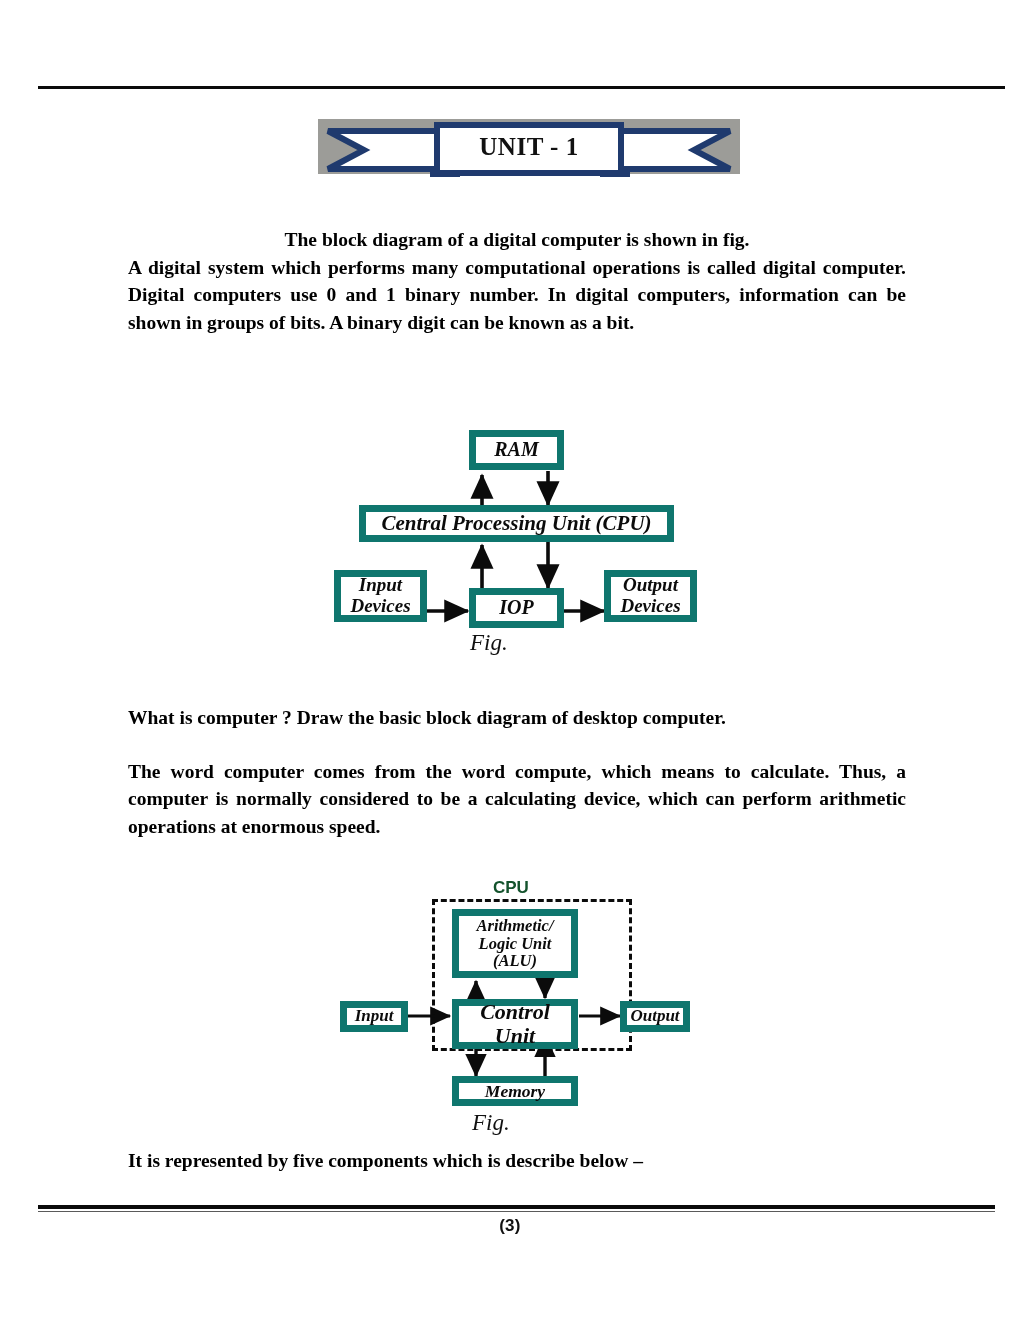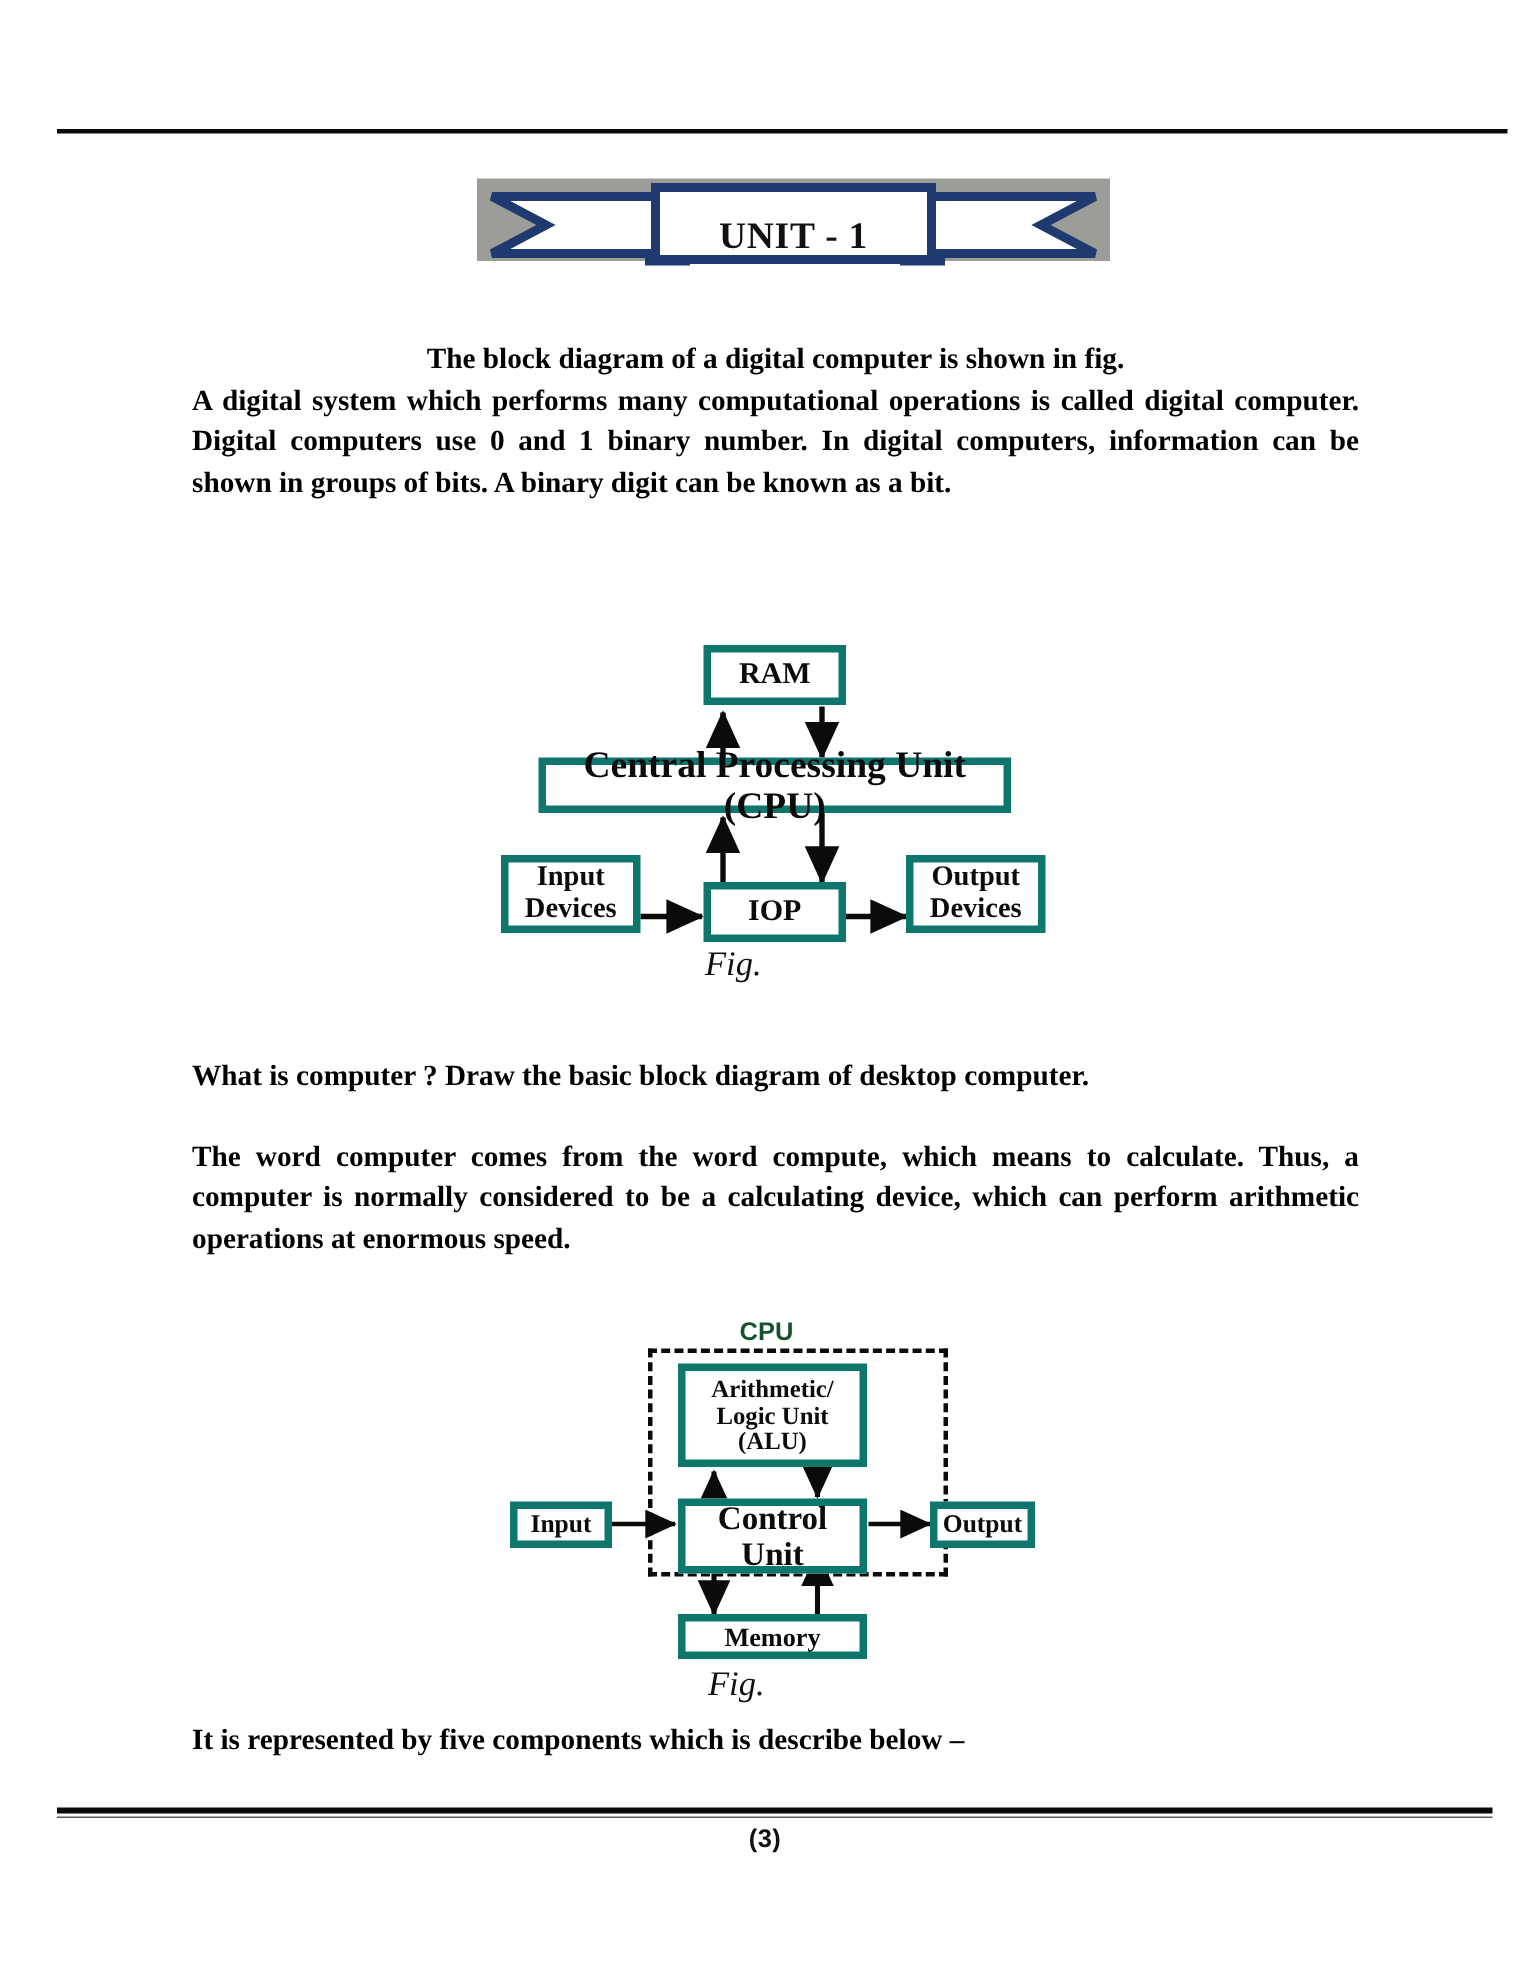--- a/index.html
+++ b/index.html
@@ -78,21 +78,21 @@
     background: #9c9c98;
   }
   .banner-svg {
     position: absolute;
     left: 0;
     top: 0;
   }
   .banner-title {
     position: absolute;
     left: 120px;
-    top: 16px;
+    top: 5px;
     width: 182px;
     height: 46px;
     display: flex;
     align-items: center;
     justify-content: center;
     font-size: 25px;
     font-weight: bold;
     letter-spacing: 0.5px;
     color: #111111;
     font-family: "Liberation Serif", "DejaVu Serif", serif;
@@ -129,31 +129,32 @@
   .fig-label {
     position: absolute;
     font-style: italic;
     font-weight: normal;
     font-size: 23px;
     font-family: "Liberation Serif", "DejaVu Serif", serif;
     color: #111111;
   }
   .box {
     position: absolute;
-    border: 5px solid #0f766e;
+    border: 7px solid #0f766e;
     background: #ffffff;
     display: flex;
     align-items: center;
     justify-content: center;
     text-align: center;
     font-weight: bold;
     font-family: "Liberation Serif", "DejaVu Serif", serif;
     color: #0b0b0b;
     line-height: 1.08;
     box-sizing: border-box;
+    font-style: italic;
   }
   .dashbox {
     position: absolute;
     border: 3px dashed #0b0b0b;
     box-sizing: border-box;
     background: transparent;
   }
   .cpu-tag {
     position: absolute;
     font-weight: bold;
@@ -216,21 +217,21 @@
 
       <line x1="96" y1="186" x2="138" y2="186" stroke="#0b0b0b" stroke-width="3.6" marker-end="url(#ah1)"></line>
 
       <line x1="233" y1="186" x2="274" y2="186" stroke="#0b0b0b" stroke-width="3.6" marker-end="url(#ah1)"></line>
     </svg>
 
     <div class="box" style="left:139px; top:5px; width:95px; height:40px; font-size:20px;">
       <span>RAM</span>
     </div>
 
-    <div class="box" style="left:29px; top:80px; width:315px; height:37px; font-size:25px;">
+    <div class="box" style="left:29px; top:80px; width:315px; height:37px; font-size:21px;">
       <span>Central Processing Unit (CPU)</span>
     </div>
 
     <div class="box multiline" style="left:4px; top:145px; width:93px; height:52px; font-size:19px; white-space:pre-line;">
       <span>Input
 Devices</span>
     </div>
 
     <div class="box" style="left:139px; top:163px; width:95px; height:40px; font-size:20px;">
       <span>IOP</span>

